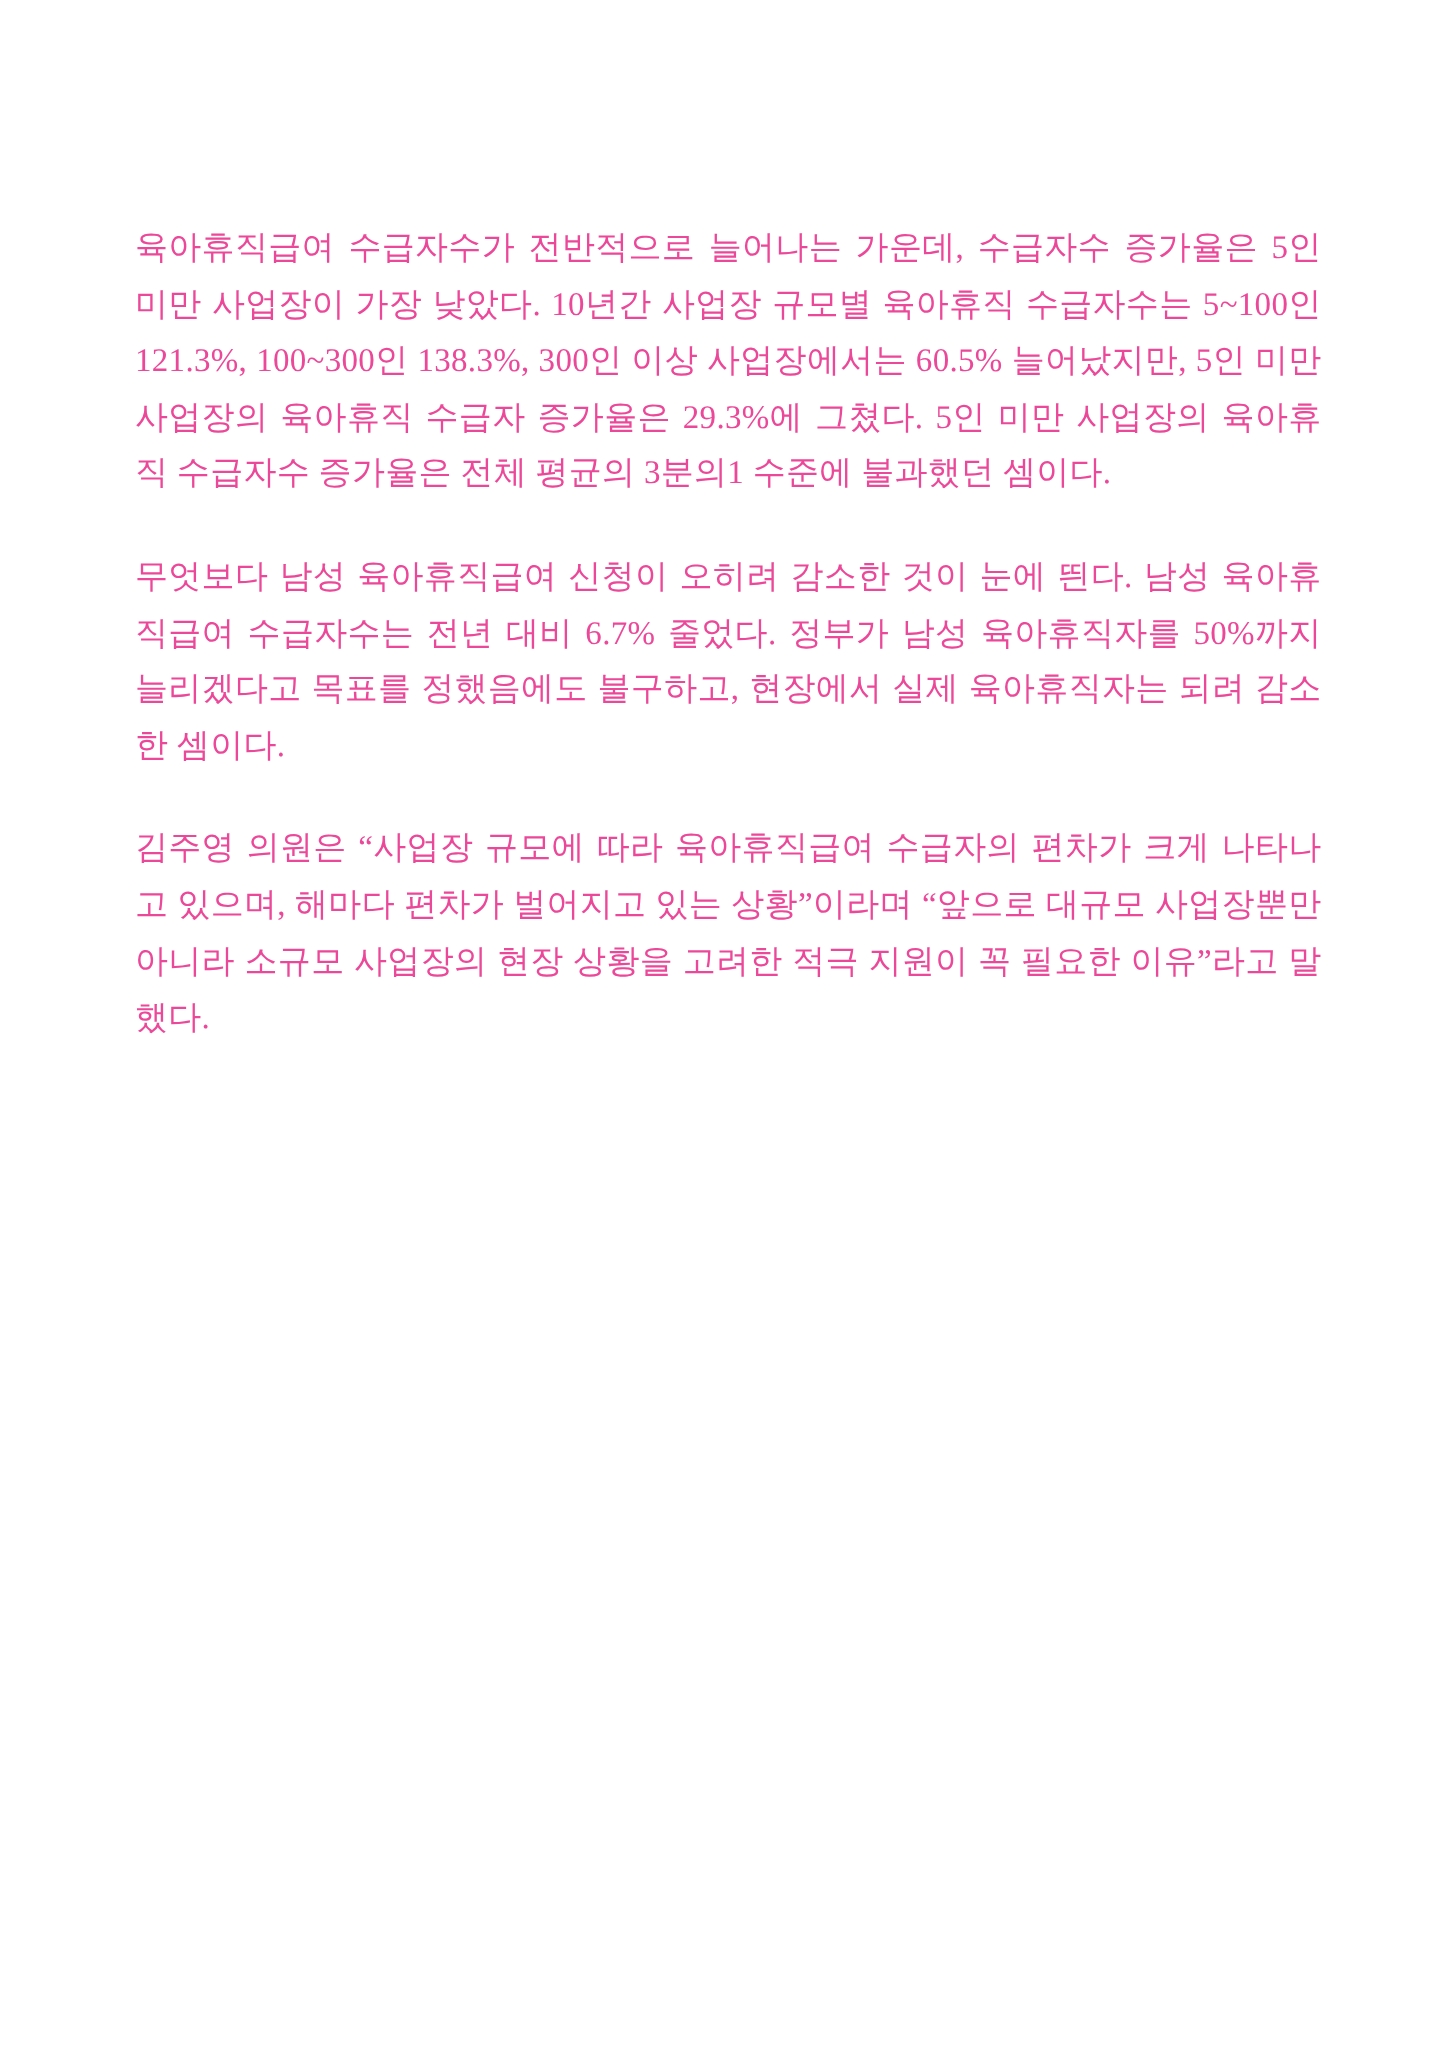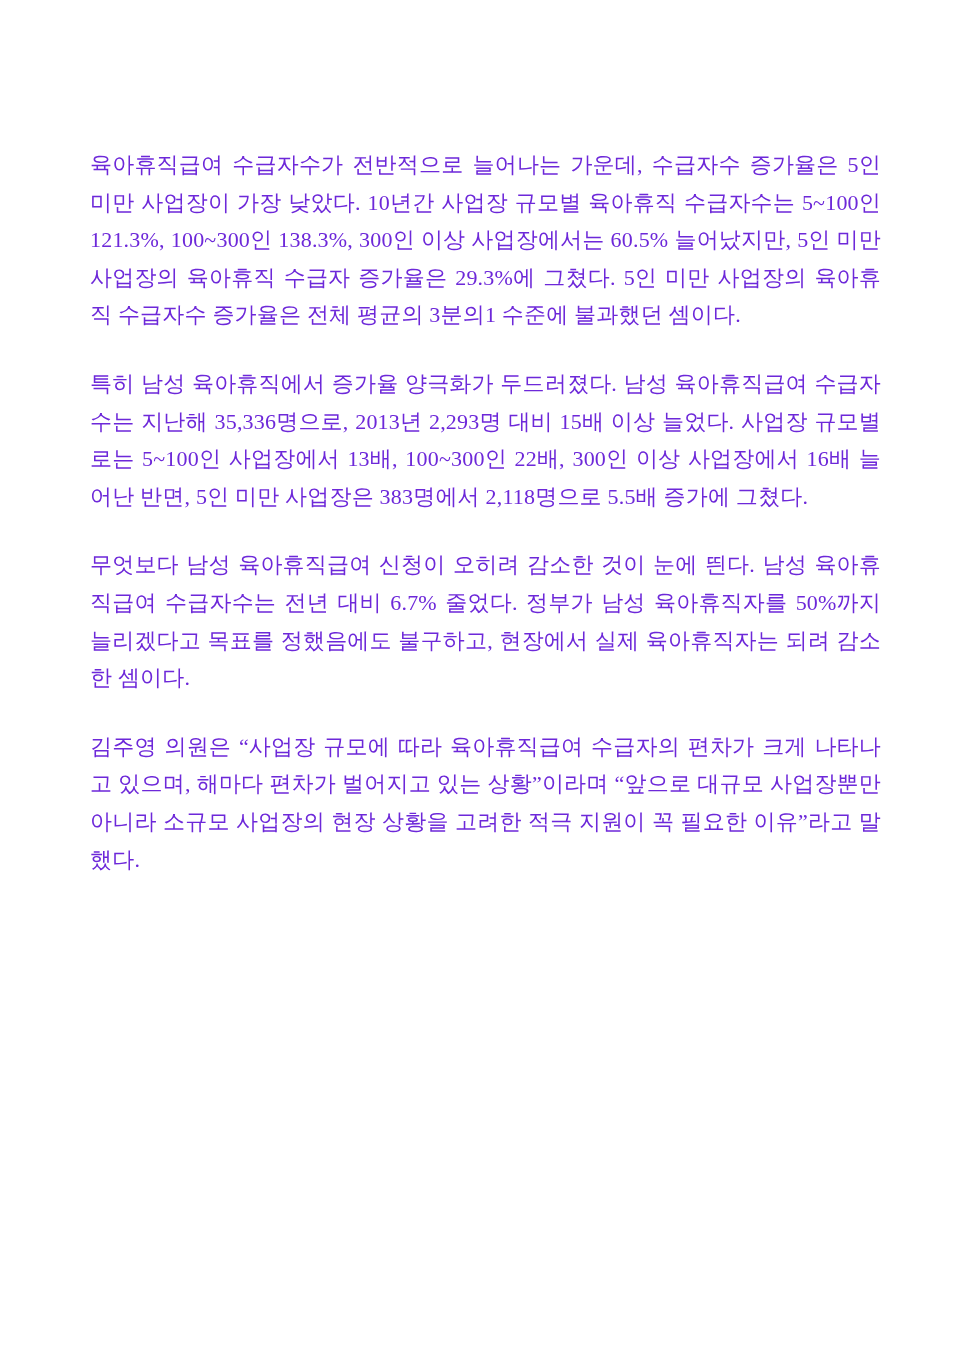--- a/index.html
+++ b/index.html
@@ -18,37 +18,36 @@
     height: 1366px;
     background: #ffffff;
   }
   .article {
     position: absolute;
     left: 90px;
     top: 146px;
     width: 791px;
     font-family: "Liberation Serif", "DejaVu Serif", serif;
     font-size: 22px;
-    color: #6d28d9;
+    color: #ec4899;
   }
   .article p {
     margin: 0 0 31px 0;
     line-height: 37.6px;
     text-align: justify;
     text-align-last: left;
     word-break: break-all;
     letter-spacing: 0.2px;
   }
   .article p:last-child {
     margin-bottom: 16px;
   }
 </style>
 </head>
 <body>
 
 <div class="page">
   <div class="article">
     <p>육아휴직급여 수급자수가 전반적으로 늘어나는 가운데, 수급자수 증가율은 5인 미만 사업장이 가장 낮았다. 10년간 사업장 규모별 육아휴직 수급자수는 5~100인 121.3%, 100~300인 138.3%, 300인 이상 사업장에서는 60.5% 늘어났지만, 5인 미만 사업장의 육아휴직 수급자 증가율은 29.3%에 그쳤다. 5인 미만 사업장의 육아휴직 수급자수 증가율은 전체 평균의 3분의1 수준에 불과했던 셈이다.</p>
-    <p>특히 남성 육아휴직에서 증가율 양극화가 두드러졌다. 남성 육아휴직급여 수급자수는 지난해 35,336명으로, 2013년 2,293명 대비 15배 이상 늘었다. 사업장 규모별로는 5~100인 사업장에서 13배, 100~300인 22배, 300인 이상 사업장에서 16배 늘어난 반면, 5인 미만 사업장은 383명에서 2,118명으로 5.5배 증가에 그쳤다.</p>
     <p>무엇보다 남성 육아휴직급여 신청이 오히려 감소한 것이 눈에 띈다. 남성 육아휴직급여 수급자수는 전년 대비 6.7% 줄었다. 정부가 남성 육아휴직자를 50%까지 늘리겠다고 목표를 정했음에도 불구하고, 현장에서 실제 육아휴직자는 되려 감소한 셈이다.</p>
     <p>김주영 의원은 “사업장 규모에 따라 육아휴직급여 수급자의 편차가 크게 나타나고 있으며, 해마다 편차가 벌어지고 있는 상황”이라며 “앞으로 대규모 사업장뿐만 아니라 소규모 사업장의 현장 상황을 고려한 적극 지원이 꼭 필요한 이유”라고 말했다.</p>
   </div>
 </div>
 
 </body></html>

